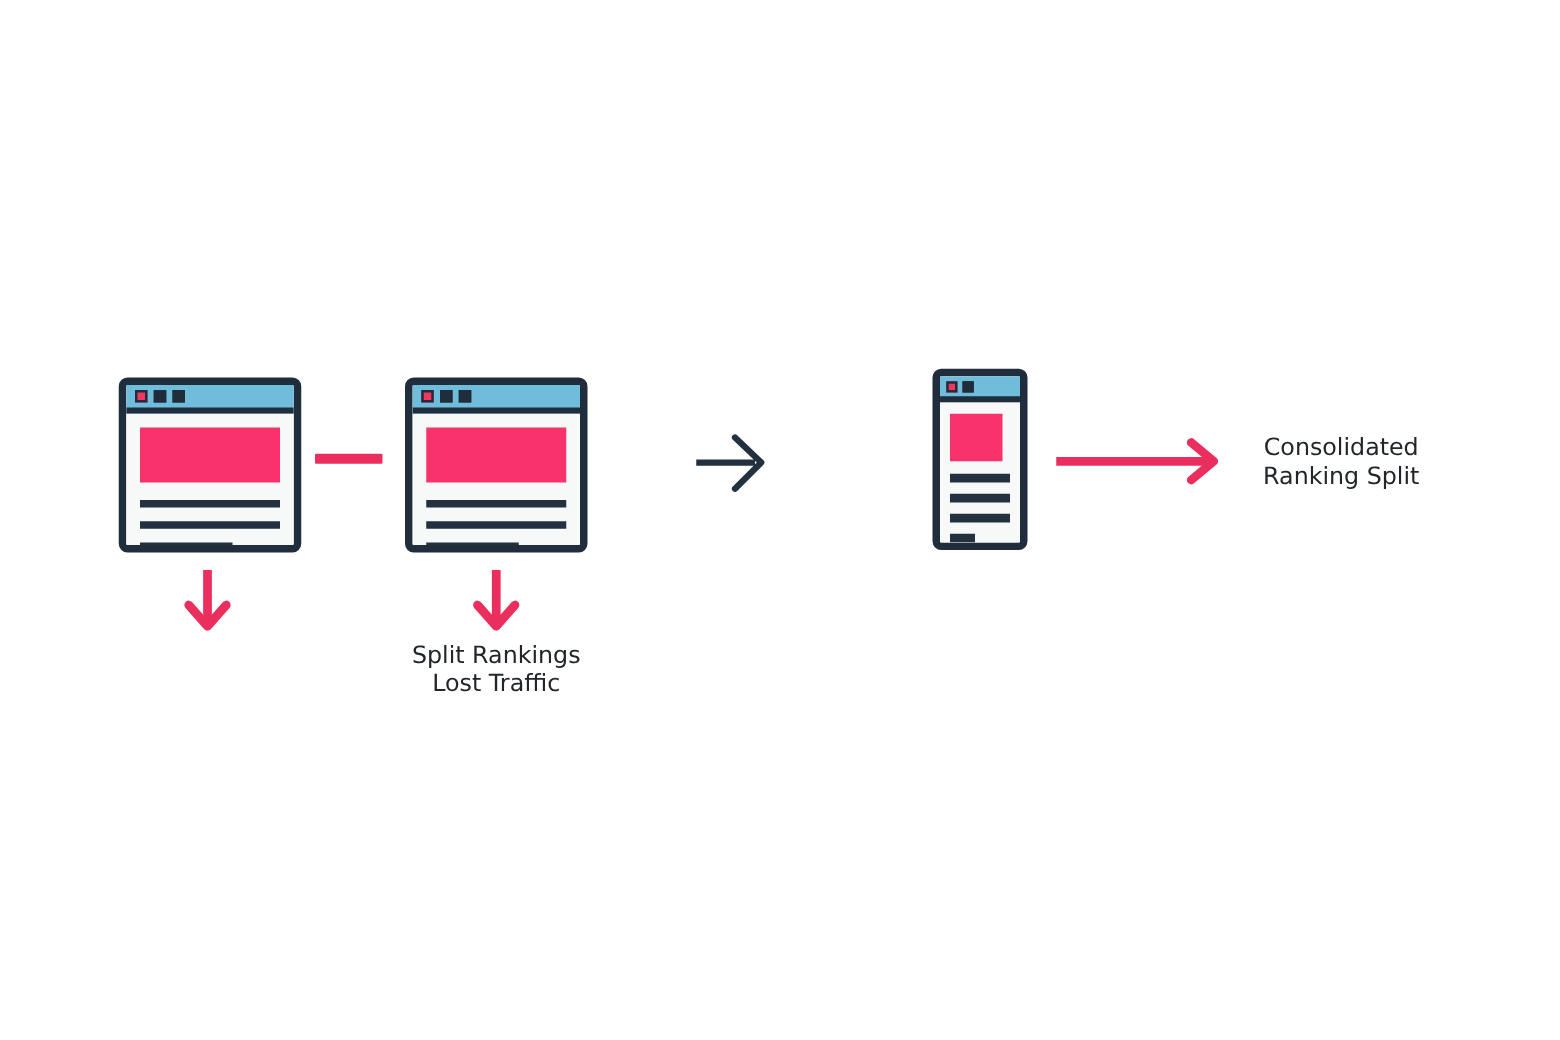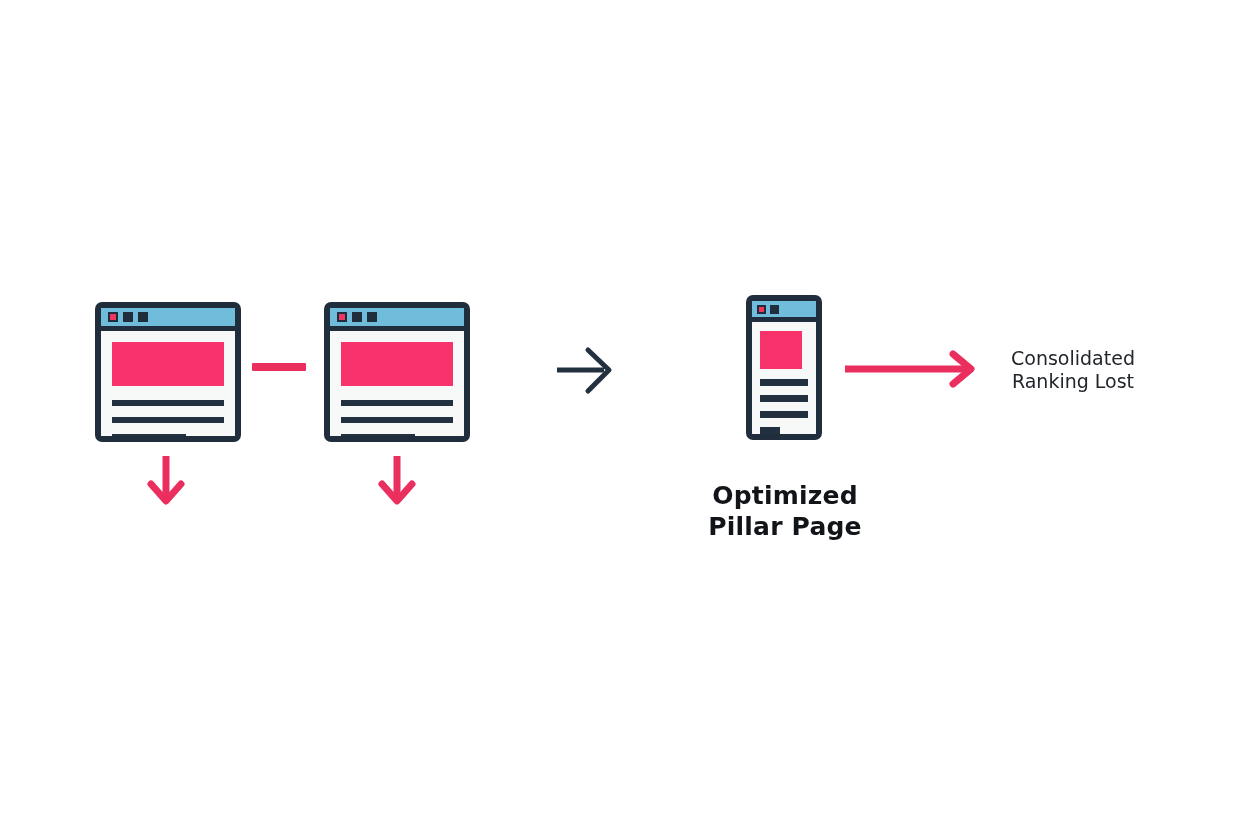--- a/index.html
+++ b/index.html
@@ -186,20 +186,20 @@
     </g>
 
     <g>
       <line x1="845" y1="369" x2="966" y2="369" stroke="#ea2f5f" stroke-width="7" stroke-linecap="butt"></line>
       <polyline points="953,354 971,369 953,384" fill="none" stroke="#ea2f5f" stroke-width="7" stroke-linecap="round" stroke-linejoin="round"></polyline>
     </g>
 
   </svg>
 
 
-
-  <div class="label label-bold" style="left:685px; top:481px; width:200px;">Optimized
-Pillar Page</div>
+  <div class="label label-reg" style="left:297px; top:513px; width:200px;">Split Rankings
+Lost Traffic</div>
+
 
   <div class="label label-reg" style="left:973px; top:347px; width:200px;">Consolidated
-Ranking Lost</div>
+Ranking Split</div>
 
 </div>
 
 </body></html>

